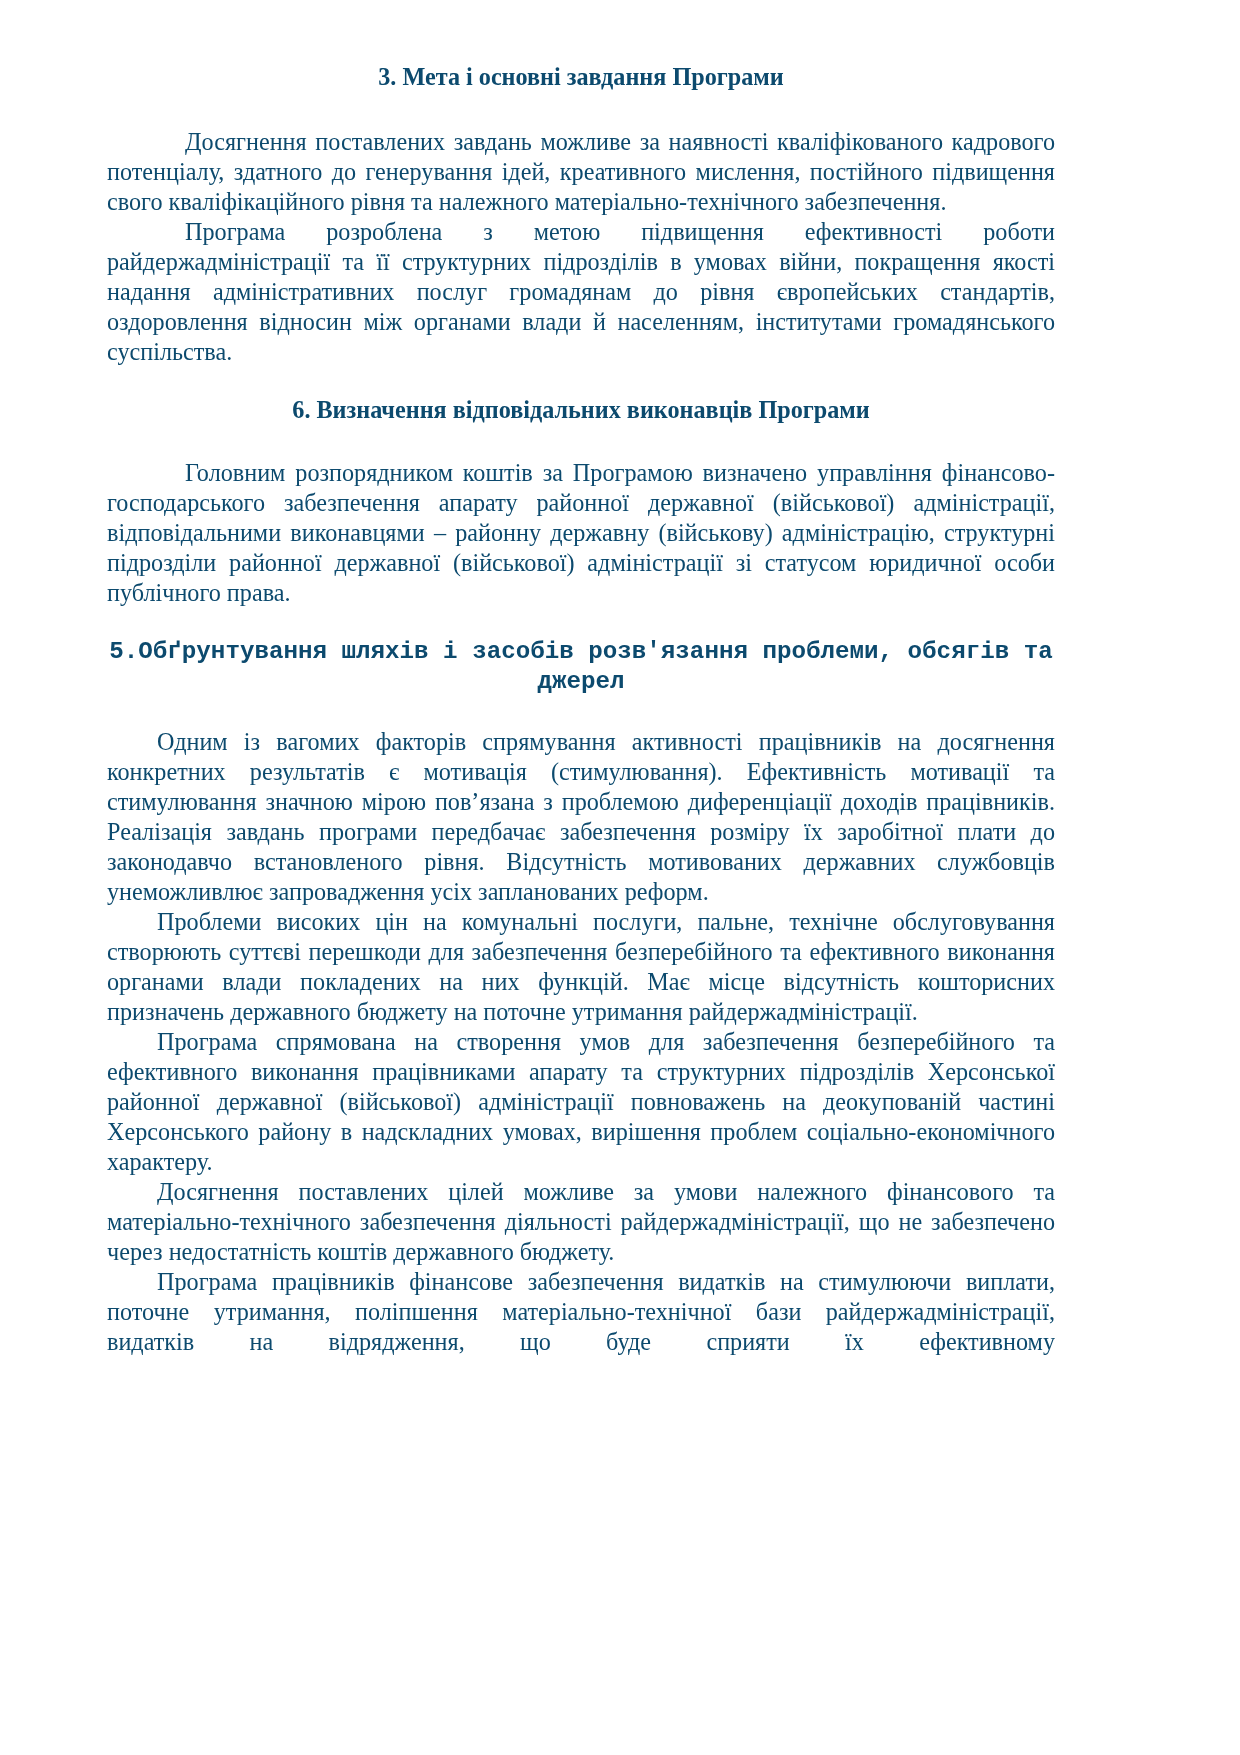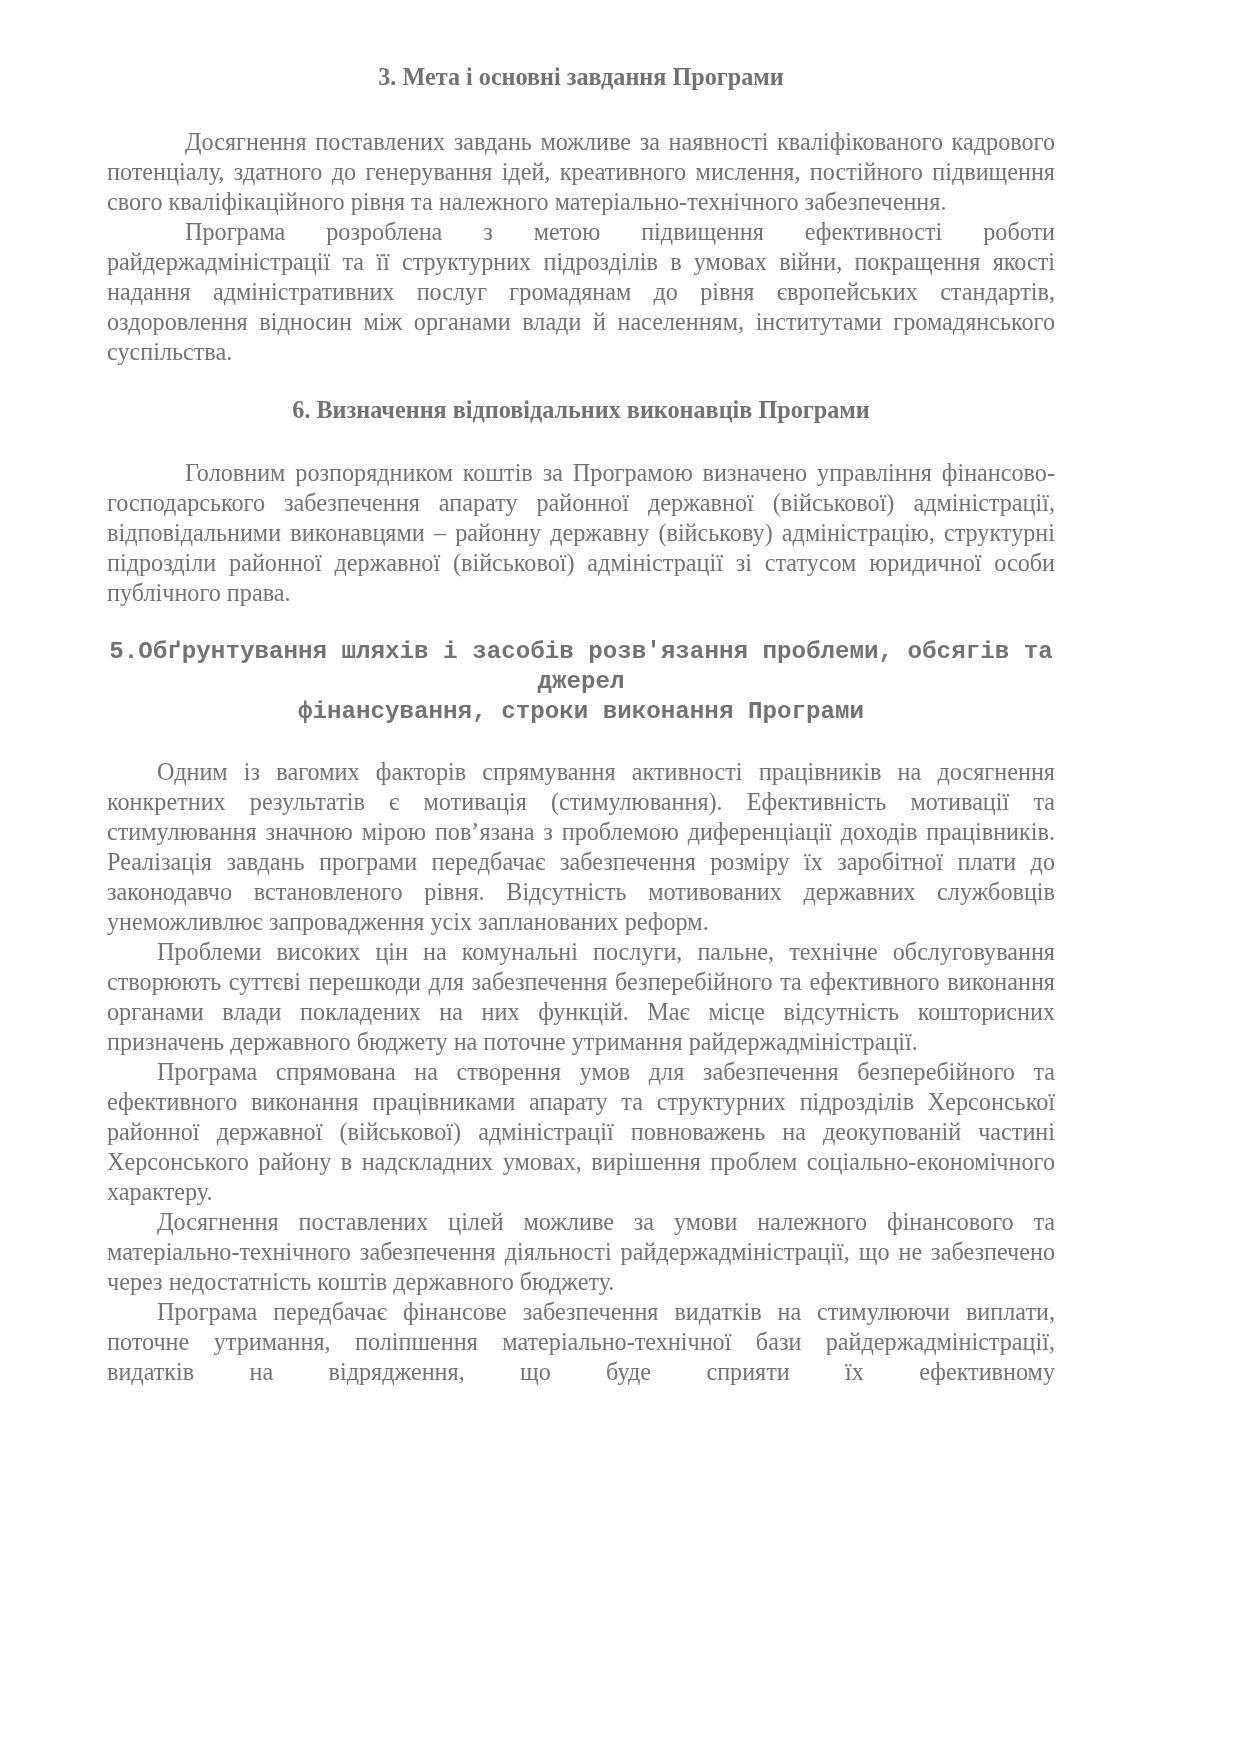--- a/index.html
+++ b/index.html
@@ -1,19 +1,19 @@
 <!DOCTYPE html>
 <html><head>
 <meta charset="utf-8">
 <style>
   html, body { margin: 0; padding: 0; background: #ffffff; }
   body { width: 1240px; height: 1755px; position: relative; overflow: hidden; }
   .page {
     position: absolute; left: 107px; top: 62px; width: 948px;
-    font-family: "Liberation Serif", serif; color: #737373;
+    font-family: "Liberation Serif", serif; color: #0c4a6e;
     font-size: 24.2px; line-height: 30px;
   }
   h2 {
     font-family: "Liberation Serif", serif; font-weight: bold;
     font-size: 24.2px; line-height: 30px; text-align: center;
     margin: 0; padding: 0;
   }
   p { margin: 0; padding: 0; text-align: justify; text-align-last: left; }
   .ind1 { text-indent: 78px; }
   .ind2 { text-indent: 50px; font-family: Liberation Serif, serif; }
@@ -33,22 +33,21 @@
   </section>
 
   <section>
     <h2 id="h4">6. Визначення відповідальних виконавців Програми</h2>
     <p class="ind1">Головним розпорядником коштів за Програмою визначено управління фінансово-господарського забезпечення апарату районної державної (військової) адміністрації, відповідальними виконавцями – районну державну (військову) адміністрацію, структурні підрозділи районної державної (військової) адміністрації зі статусом юридичної особи публічного права.</p>
   </section>
 
   <section>
     <h2 id="h5">
       <span>5.Обґрунтування шляхів і засобів розв'язання проблеми, обсягів та джерел</span><br>
-      <span>фінансування, строки виконання Програми</span>
     </h2>
     <p class="ind2">Одним із вагомих факторів спрямування активності працівників на досягнення конкретних результатів є мотивація (стимулювання). Ефективність мотивації та стимулювання значною мірою пов’язана з проблемою диференціації доходів працівників. Реалізація завдань програми передбачає забезпечення розміру їх заробітної плати до законодавчо встановленого рівня. Відсутність мотивованих державних службовців унеможливлює запровадження усіх запланованих реформ.</p>
     <p class="ind2">Проблеми високих цін на комунальні послуги, пальне, технічне обслуговування створюють суттєві перешкоди для забезпечення безперебійного та ефективного виконання органами влади покладених на них функцій. Має місце відсутність кошторисних призначень державного бюджету на поточне утримання райдержадміністрації.</p>
     <p class="ind2">Програма спрямована на створення умов для забезпечення безперебійного та ефективного виконання працівниками апарату та структурних підрозділів Херсонської районної державної (військової) адміністрації повноважень на деокупованій частині Херсонського району в надскладних умовах, вирішення проблем соціально-економічного характеру.</p>
     <p class="ind2">Досягнення поставлених цілей можливе за умови належного фінансового та матеріально-технічного забезпечення діяльності райдержадміністрації, що не забезпечено через недостатність коштів державного бюджету.</p>
-    <p class="ind2" style="text-align-last: justify;">Програма передбачає фінансове забезпечення видатків на стимулюючи виплати, поточне утримання, поліпшення матеріально-технічної бази райдержадміністрації, видатків на відрядження, що буде сприяти їх ефективному</p>
+    <p class="ind2" style="text-align-last: justify;">Програма працівників фінансове забезпечення видатків на стимулюючи виплати, поточне утримання, поліпшення матеріально-технічної бази райдержадміністрації, видатків на відрядження, що буде сприяти їх ефективному</p>
   </section>
 
 </div>
 
 </body></html>

